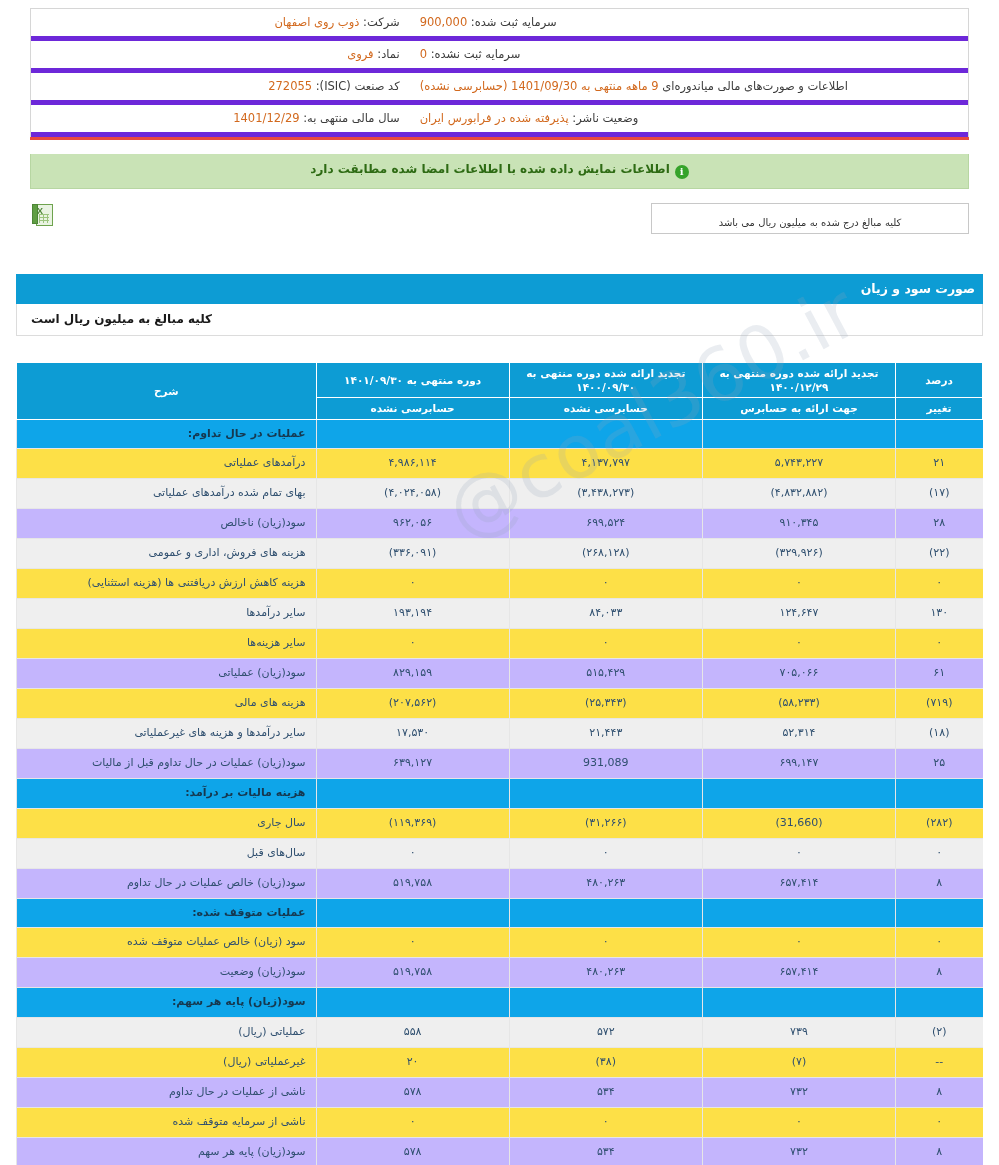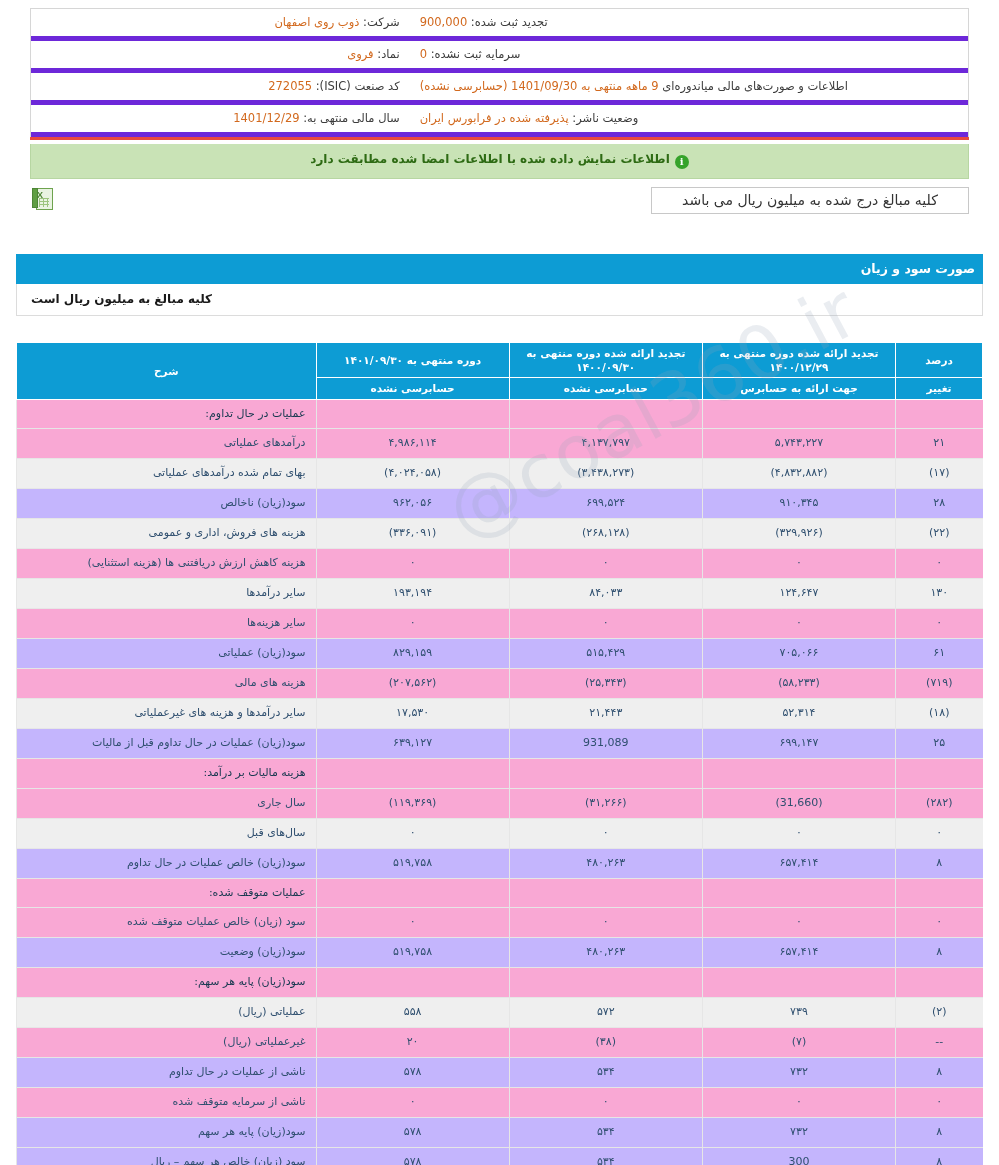--- a/index.html
+++ b/index.html
@@ -67,21 +67,21 @@
 
   
   .red-rule {
     margin: 0 30px;
     height: 3px;
     background: #e8493f;
   }
 
   
   .notice {
-    margin: 4px 30px;
+    margin: 14px 30px;
     background: #c9e3b6;
     border: 1px solid #b7d6a2;
     border-top: none;
     text-align: center;
     padding: 8px 6px 9px 6px;
     color: #2e6b14;
     font-size: 12px;
     font-weight: bold;
   }
   .notice .info-icon {
@@ -103,22 +103,22 @@
   
   .curr-row {
     margin: 8px 30px 0 30px;
     display: flex;
     align-items: flex-start;
     justify-content: space-between;
   }
   .curr-note {
     border: 1px solid #c8c8c8;
     background: #ffffff;
-    padding: 4px 8px 5px 8px;
-    font-size: 14px;
+    padding: 13px 8px 5px 8px;
+    font-size: 10px;
     color: #333333;
     min-width: 300px;
     text-align: center;
   }
   .excel-icon {
     width: 19px;
     height: 22px;
     position: relative;
     margin-left: 2px;
   }
@@ -214,43 +214,43 @@
   table.fin td.desc-num { text-align: center; }
 
   
   col.c-pct   { width: 9%;  }
   col.c-col3  { width: 20%; }
   col.c-col2  { width: 20%; }
   col.c-col1  { width: 20%; }
   col.c-desc  { width: 31%; }
 
   
-  tr.r-group  td { background: #f9a8d4; color:#16384f; font-weight: normal; margin-left: 30px; }
+  tr.r-group  td { background: #0ea5e9; color:#16384f; font-weight: bold; margin-left: 30px; }
   tr.r-group  td.desc { color:#16384f; }
-  tr.r-blue   td { background: #f9a8d4; }
+  tr.r-blue   td { background: #fde047; }
   tr.r-white  td { background: #efefef; }
   tr.r-yellow td { background: #c4b5fd; }
   tr.r-cap    td { background: #efefef; border-top: 1px solid #e7c9c9; }
 
   .neg { color: #d0304f; }
 </style>
 </head>
 <body>
 
 <div class="page">
 
   <div class="watermark">@coal360.ir</div>
 
   <div class="ident-wrap">
     <table class="ident">
       <tbody>
         <tr>
           <td class="left-cell">
             <span class="inner">
-              <span class="lbl">تجدید ثبت شده:</span>
+              <span class="lbl">سرمایه ثبت شده:</span>
               <span class="val-orange">900,000</span>
             </span>
           </td>
           <td class="right-cell">
             <span class="lbl">شرکت:</span>
             <span class="val-orange">ذوب روی اصفهان</span>
           </td>
         </tr>
         <tr>
           <td class="left-cell">

